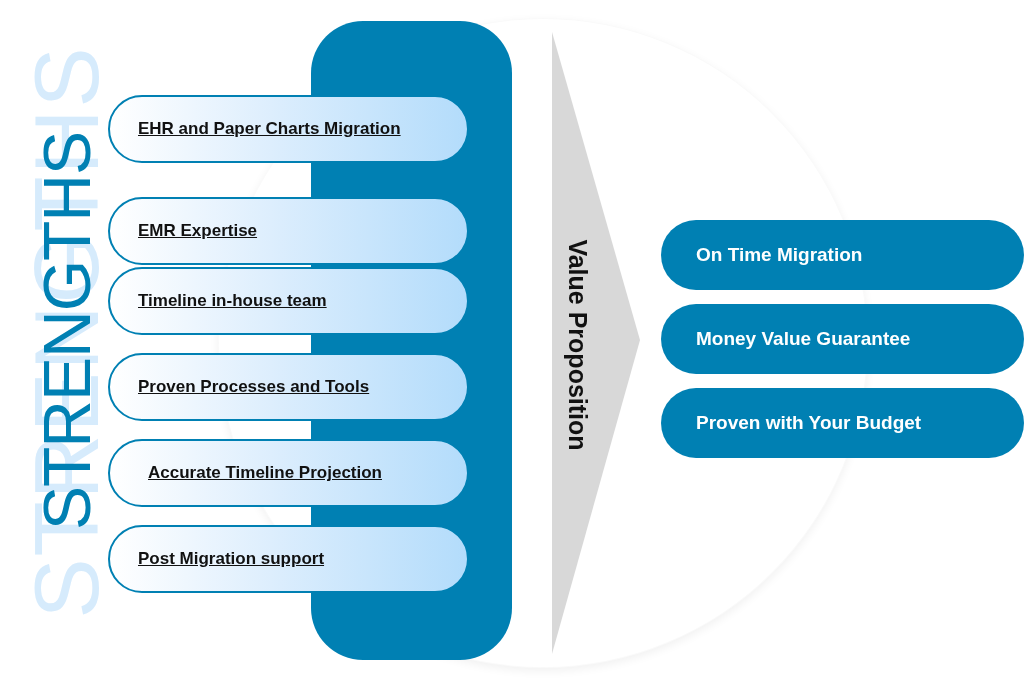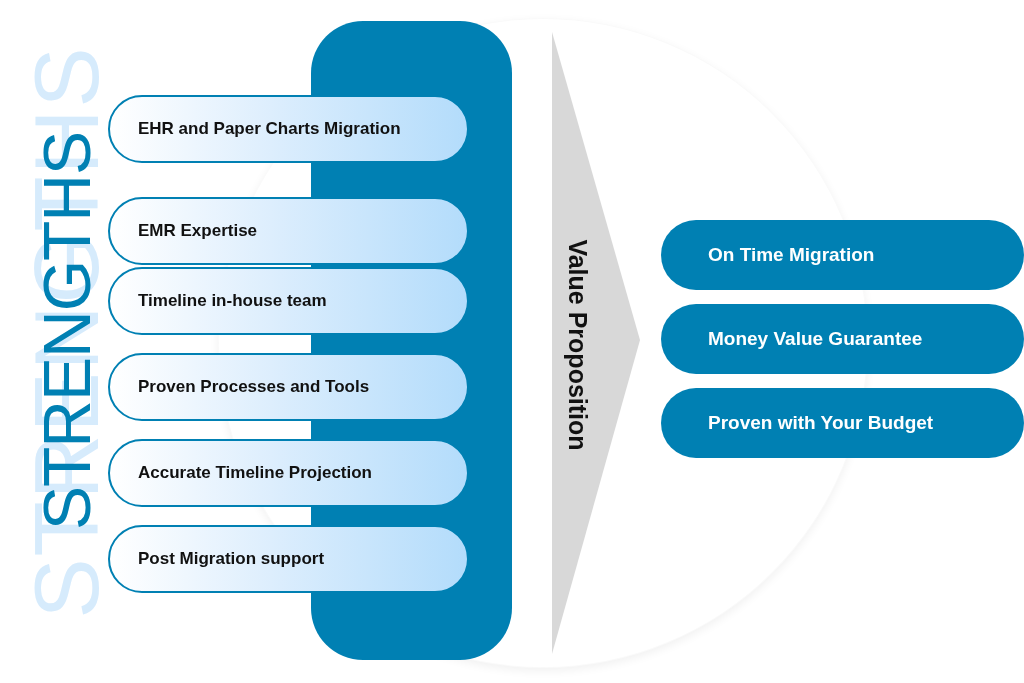--- a/index.html
+++ b/index.html
@@ -26,34 +26,34 @@
     background: #0080b3; border-radius: 52px;
   }
   .strength-list { position: absolute; left: 108px; top: 95px; }
   .strength-pill {
     position: absolute; left: 0; width: 357px; height: 64px;
     border: 2px solid #0080b3; border-radius: 34px;
     background: linear-gradient(to right, #ffffff 0%, #ddeefd 45%, #b3dcfb 100%);
     display: flex; align-items: center; box-sizing: content-box;
   }
   .strength-pill span {
-    padding-left: 28px; font-size: 17px; font-weight: bold; color: #111111;
+    padding-left: 28px; font-size: 17px; font-weight: bold; color: #111111; text-decoration: underline;
   }
   .arrow { position: absolute; left: 552px; top: 32px; width: 90px; height: 622px; }
   .arrow-label {
     position: absolute; left: 577px; top: 345px;
     transform: translate(-50%, -50%) rotate(90deg);
     white-space: nowrap; font-size: 25px; font-weight: bold; color: #111111;
   }
   .value-pill {
     position: absolute; left: 661px; width: 363px; height: 70px;
     background: #0080b3; border-radius: 35px;
     display: flex; align-items: center;
   }
-  .value-pill span { padding-left: 47px; font-size: 19px; font-weight: bold; color: #ffffff; }
+  .value-pill span { padding-left: 35px; font-size: 19px; font-weight: bold; color: #ffffff; }
 </style>
 </head>
 <body>
 
 <div class="bg-circle"></div>
 
 <div class="watermark">STRENGTHS</div>
 <div class="title-strengths">STRENGTHS</div>
 
 <div class="panel"></div>
@@ -65,21 +65,21 @@
   <div class="strength-pill" style="top:102px">
     <span>EMR Expertise</span>
   </div>
   <div class="strength-pill" style="top:172px">
     <span>Timeline in-house team</span>
   </div>
   <div class="strength-pill" style="top:258px">
     <span>Proven Processes and Tools</span>
   </div>
   <div class="strength-pill" style="top:344px">
-    <span style="padding-left:28px">Accurate Timeline Projection</span>
+    <span style="padding-left:38px">Accurate Timeline Projection</span>
   </div>
   <div class="strength-pill" style="top:430px">
     <span>Post Migration support</span>
   </div>
 </div>
 
 <svg class="arrow" viewBox="0 0 90 622">
   <polygon points="0,0 88,308 0,622" fill="#d8d8d8"></polygon>
 </svg>
 <div class="arrow-label">Value Proposition</div>

